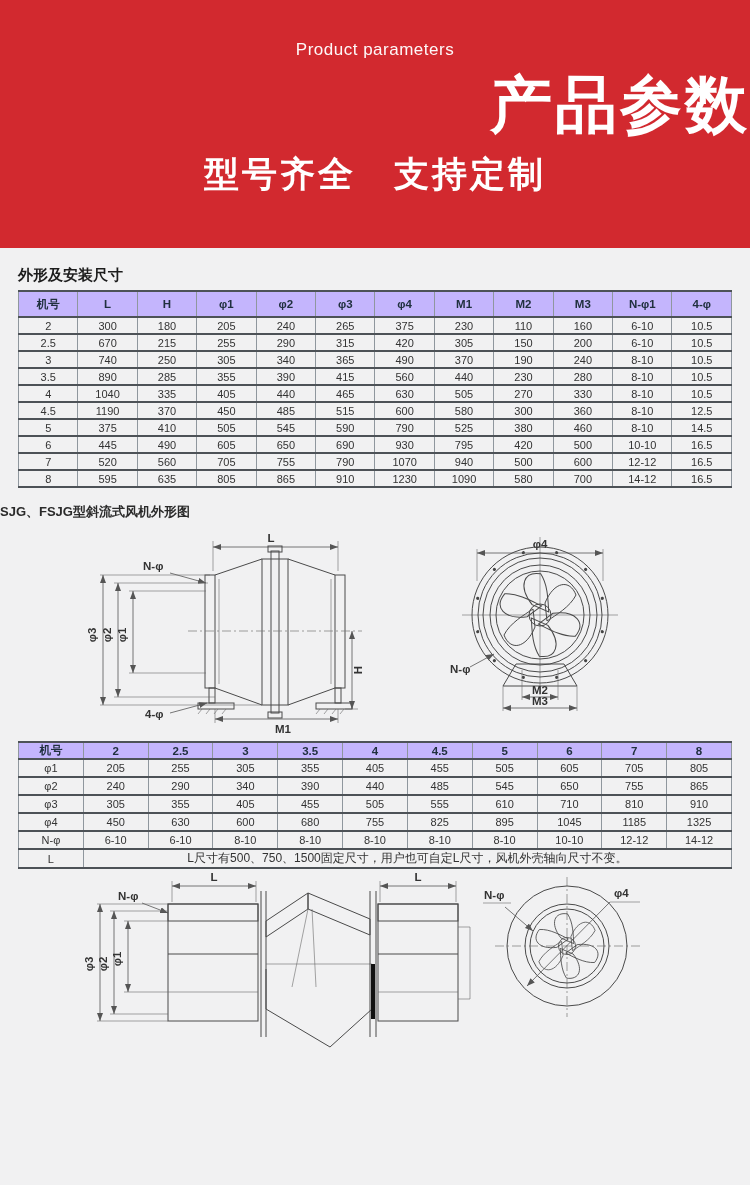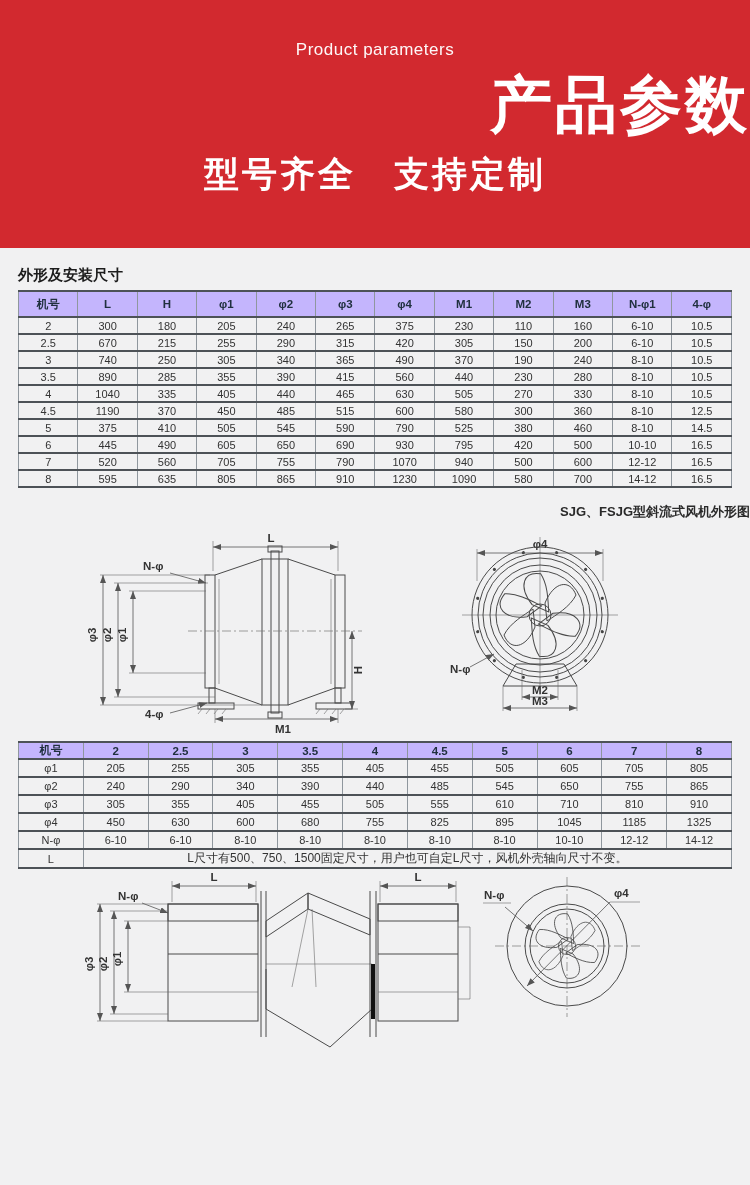--- a/index.html
+++ b/index.html
@@ -11,21 +11,21 @@
   .banner { height: 248px; background: #d2292f; text-align: center; padding-top: 40px; color: #ffffff; }
   .banner .eyebrow { font-size: 17px; font-weight: 400; letter-spacing: 0.5px; opacity: 0.97; }
   .banner .title { font-size: 62px; font-weight: bold; letter-spacing: 3px; margin-top: 14px; line-height: 1; text-align: right; }
   .banner .subtitle { font-size: 35px; font-weight: 700; letter-spacing: 3px; margin-top: 20px; line-height: 1; }
 
   
   .content { padding-top: 18px; }
   .pad { margin: 0 18px; }
   .section-heading { font-size: 15px; font-weight: bold; color: #1c1c1c; margin-bottom: 5px; }
   .table-label { font-size: 12px; color: #333; margin-bottom: 4px; }
-  .caption { text-align: right; font-size: 13px; font-weight: bold; color: #2a2a2a; margin-top: 15px; margin-bottom: 2px; }
+  .caption { text-align: left; font-size: 13px; font-weight: bold; color: #2a2a2a; margin-top: 15px; margin-bottom: 2px; }
 
   
   table { width: 714px; margin: 0 18px; border-collapse: collapse; table-layout: fixed; text-align: center; }
   th, td {
     border-left: 1px solid #8f979e; border-right: 1px solid #8f979e;
     border-top: 2px solid #4d5257; border-bottom: 2px solid #4d5257;
     overflow: hidden; white-space: nowrap;
   }
   th { background: #c4b5fd; color: #20303f; font-size: 11.5px; font-weight: bold; height: 26px; }
   td { font-size: 11px; color: #333; height: 17px; }

